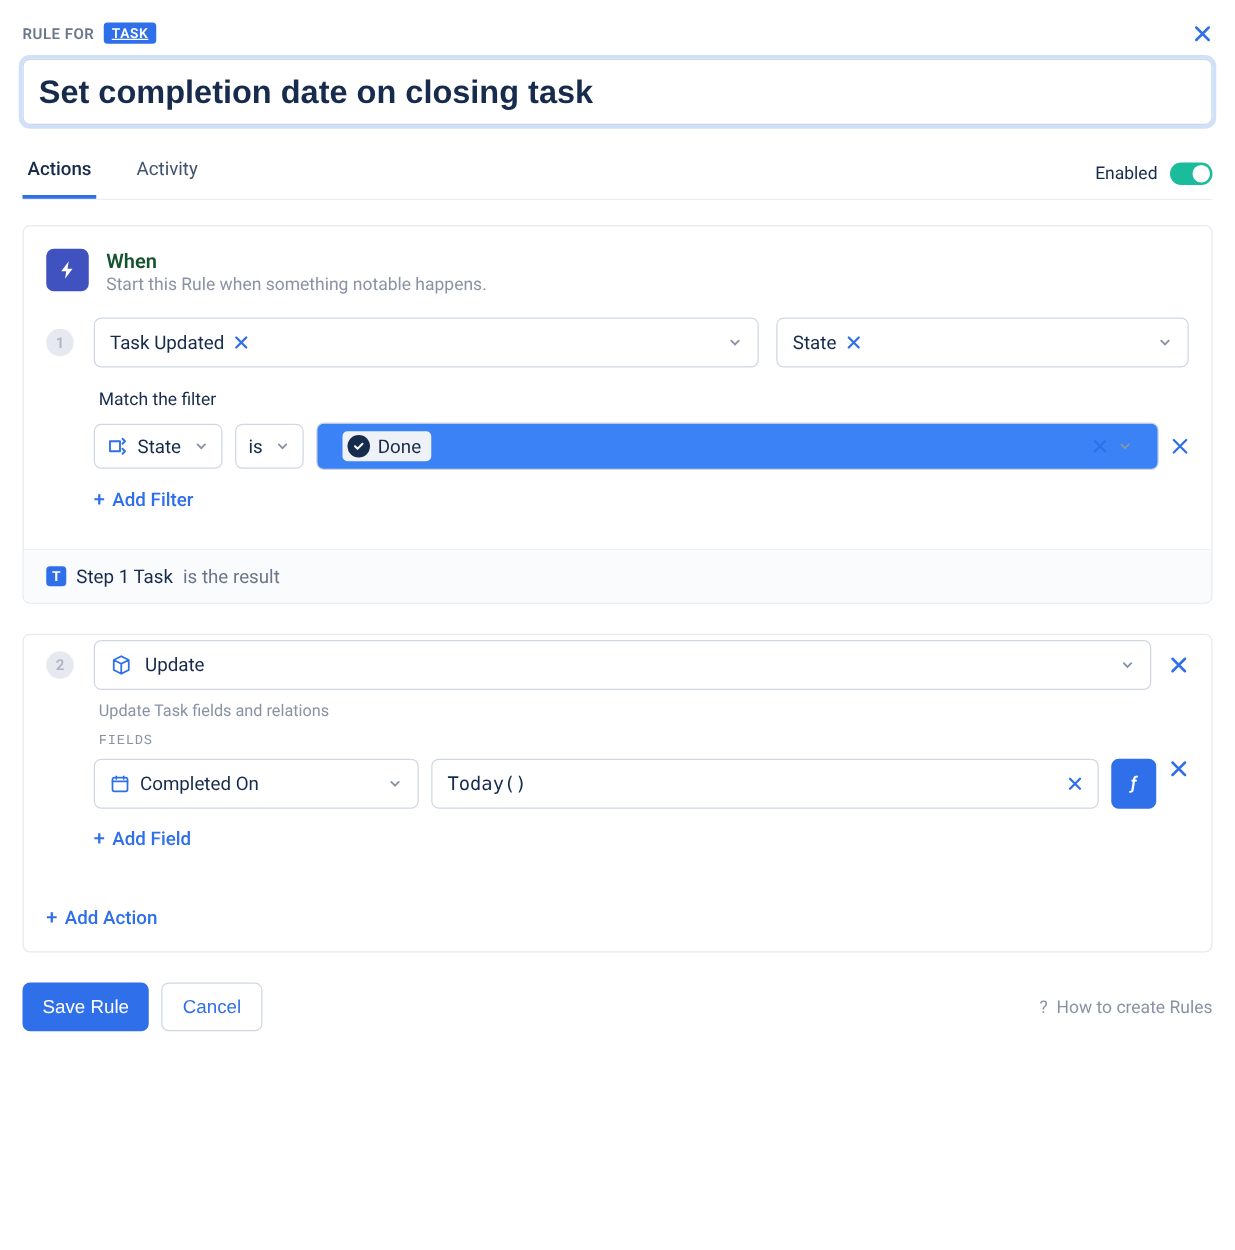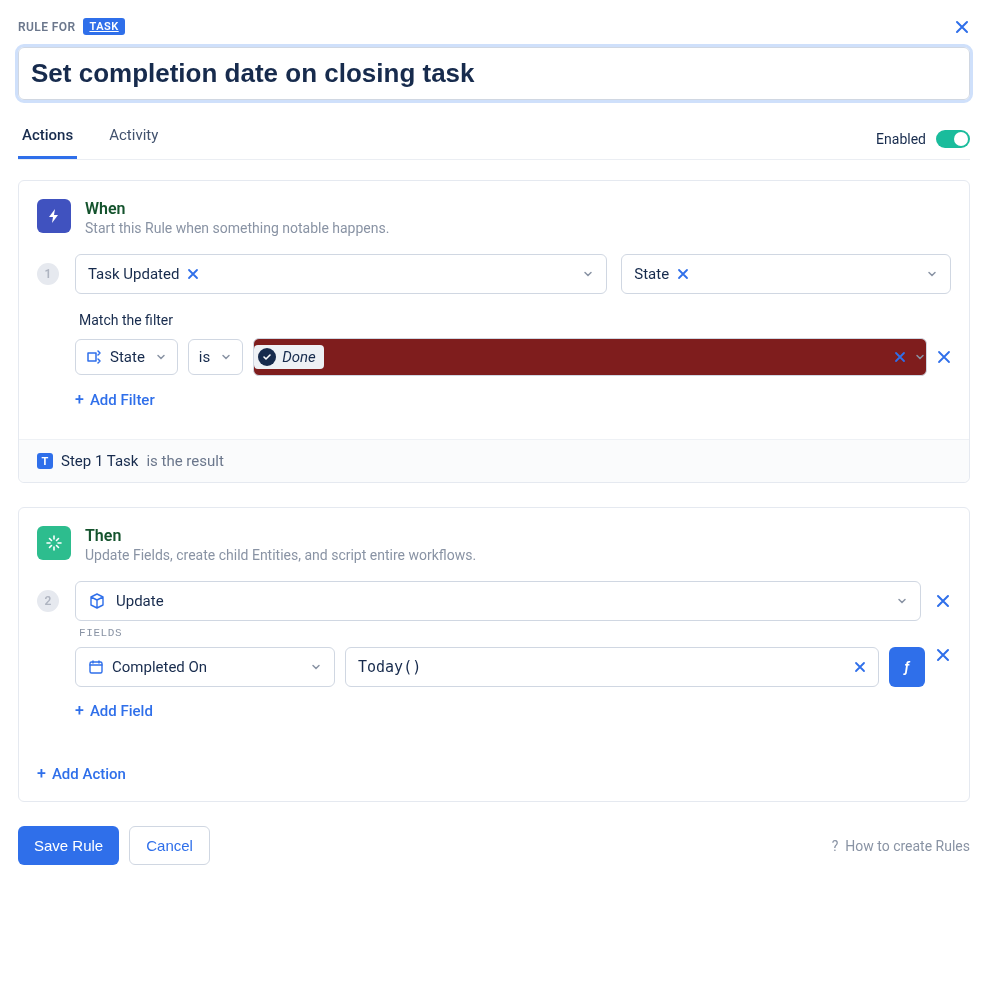--- a/index.html
+++ b/index.html
@@ -83,22 +83,22 @@
 
   .filter-label { font-size: 14px; color: #172b4d; margin: 18px 0 10px 4px; }
   .filter-row { display: flex; align-items: center; gap: 10px; }
   .mini-sel {
     border: 1px solid #d0d7e2; border-radius: 6px; background: #fff;
     padding: 8px 10px; display: flex; align-items: center; gap: 8px; font-size: 15px; cursor: pointer;
   }
   .mini-sel .chev { margin-left: 2px; }
   .state-icon { color: #2f6fea; }
   .done-sel {
-    border: 1px solid #d0d7e2; border-radius: 6px; background: #7f1d1d;
-    padding: 6px 0; display: flex; align-items: center; justify-content: space-between; flex: 1; font-style: italic;
+    border: 1px solid #d0d7e2; border-radius: 6px; background: #3b82f6;
+    padding: 6px 20px; display: flex; align-items: center; justify-content: space-between; flex: 1;
   }
   .done-chip {
     background: #eef1f5; border-radius: 4px; padding: 3px 8px 3px 4px; display: flex; align-items: center; gap: 6px;
     font-size: 15px;
   }
   .done-dot { width: 18px; height: 18px; border-radius: 50%; background: #172b4d; color: #fff; display: flex; align-items: center; justify-content: center; font-size: 11px; }
   .done-right { display: flex; align-items: center; gap: 8px; }
   .outer-x { color: #2f6fea; font-size: 16px; cursor: pointer; }
 
   .add-link { display: flex; align-items: center; gap: 6px; color: #2f6fea; font-size: 15px; margin-top: 14px; cursor: pointer; font-weight: 500; }
@@ -303,31 +303,20 @@
 
   <div class="result-bar">
     <span class="t-chip">T</span>
     <span>Step 1 Task</span>
     <span class="result-muted">is the result</span>
   </div>
 </div>
 
 
 <div class="card">
-  <div class="card-head">
-    <div class="card-icon then">
-      <svg width="18" height="18" viewBox="0 0 18 18">
-          <path d="M9 2v3M9 13v3M2 9h3M13 9h3M4.5 4.5l2 2M11.5 11.5l2 2M13.5 4.5l-2 2M6.5 11.5l-2 2" stroke="#fff" stroke-width="1.6" stroke-linecap="round"></path>
-        </svg>
-    </div>
-    <div>
-      <div class="card-title">Then</div>
-      <div class="card-sub">Update Fields, create child Entities, and script entire workflows.</div>
-    </div>
-  </div>
 
   <div class="step-body">
     <div class="step-row">
       <div class="step-num">2</div>
       <div class="step-content">
         <div class="then-row">
           <div class="update-sel">
             <div class="update-left">
               <span class="cube-icon">
                 <svg width="18" height="18" viewBox="0 0 18 18">
@@ -342,20 +331,21 @@
                 </svg>
             </span>
           </div>
           <span class="big-x">
             <svg width="16" height="16" viewBox="0 0 16 16">
                 <path d="M3 3l10 10M13 3L3 13" stroke="#2f6fea" stroke-width="2" stroke-linecap="round"></path>
               </svg>
           </span>
         </div>
 
+        <div class="helper">Update Task fields and relations</div>
         <div class="fields-label">FIELDS</div>
 
         <div class="fields-row">
           <div class="field-sel">
             <div class="field-left">
               <span class="cal-icon">
                 <svg width="16" height="16" viewBox="0 0 16 16">
                     <rect x="2" y="3" width="12" height="11" rx="1.5" stroke="#2f6fea" stroke-width="1.4" fill="none"></rect>
                     <path d="M2 6h12M5 2v2M11 2v2" stroke="#2f6fea" stroke-width="1.4" stroke-linecap="round"></path>
                   </svg>

